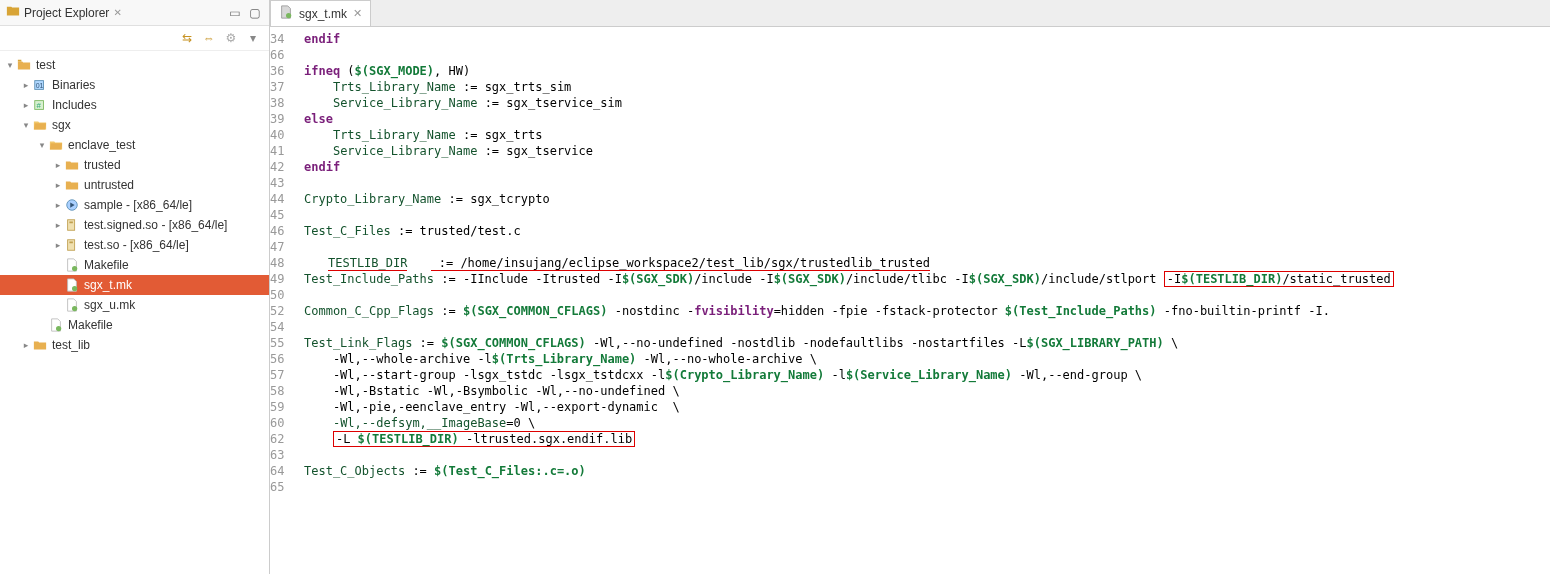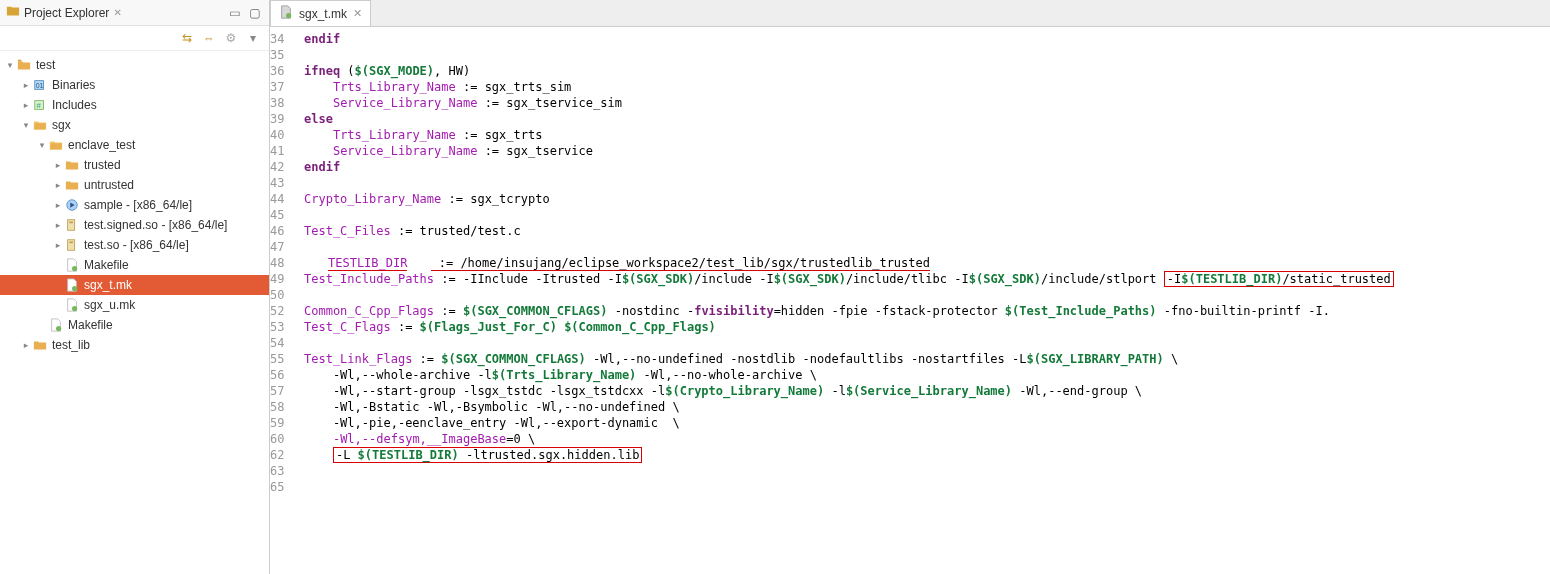--- a/index.html
+++ b/index.html
@@ -18,21 +18,21 @@
 .tree-icon { width: 16px; height: 16px; display: inline-flex; align-items: center; justify-content: center; margin-right: 4px; }
 .editor { flex: 1; display: flex; flex-direction: column; }
 .tabbar { display: flex; background: #eee; border-bottom: 1px solid #ccc; }
 .tab { display: flex; align-items: center; gap: 6px; padding: 4px 8px; background: #fff; border: 1px solid #ccc; border-bottom: none; font-size: 12px; }
 .tab .close { color: #999; cursor: pointer; font-size: 11px; }
 .code { flex: 1; overflow: auto; font-family: "Consolas", "Monaco", monospace; font-size: 12px; line-height: 16px; background: #fff; padding: 4px 0; }
 .line { display: flex; white-space: pre; }
 .lineno { width: 34px; text-align: right; color: #999; padding-right: 26px; user-select: none; }
 .code-content { flex: 1; }
 .kw { color: #7a1f7a; font-weight: bold; }
-.var { color: #a21caf; }
+.var { color: #14532d; }
 .macro { color: #137a39; font-weight: bold; }
 .txt { color: #000; }
 .underline-red { border-bottom: 1px solid #d00; margin-left: 24px; }
 .box-red { border: 1px solid #d00; padding: 0 2px; }
 .icon-svg { width: 14px; height: 14px; }
 </style>
 </head>
 <body>
 
 <div class="sidebar">
@@ -231,42 +231,42 @@
             <path fill="#d8d8d8" stroke="#999" d="M3 1h7l3 3v11H3z"></path>
             <circle cx="11" cy="12" r="3" fill="#7ab85f"></circle>
           </svg>
       </span>
       <span>sgx_t.mk</span>
       <span class="close">✕</span>
     </div>
   </div>
   <div class="code" id="code">
       <div class="line"><span class="lineno">34</span><span class="code-content"><span class="kw">endif</span></span></div>
-      <div class="line"><span class="lineno">35</span><span class="code-content"></span></div>
+      <div class="line"><span class="lineno">66</span><span class="code-content"></span></div>
       <div class="line"><span class="lineno">36</span><span class="code-content"><span class="kw">ifneq</span><span class="txt"> (</span><span class="macro">$(SGX_MODE)</span><span class="txt">, HW)</span></span></div>
       <div class="line"><span class="lineno">37</span><span class="code-content"><span class="txt">    </span><span class="var">Trts_Library_Name</span><span class="txt"> := sgx_trts_sim</span></span></div>
       <div class="line"><span class="lineno">38</span><span class="code-content"><span class="txt">    </span><span class="var">Service_Library_Name</span><span class="txt"> := sgx_tservice_sim</span></span></div>
       <div class="line"><span class="lineno">39</span><span class="code-content"><span class="kw">else</span></span></div>
       <div class="line"><span class="lineno">40</span><span class="code-content"><span class="txt">    </span><span class="var">Trts_Library_Name</span><span class="txt"> := sgx_trts</span></span></div>
       <div class="line"><span class="lineno">41</span><span class="code-content"><span class="txt">    </span><span class="var">Service_Library_Name</span><span class="txt"> := sgx_tservice</span></span></div>
       <div class="line"><span class="lineno">42</span><span class="code-content"><span class="kw">endif</span></span></div>
       <div class="line"><span class="lineno">43</span><span class="code-content"></span></div>
       <div class="line"><span class="lineno">44</span><span class="code-content"><span class="var">Crypto_Library_Name</span><span class="txt"> := sgx_tcrypto</span></span></div>
       <div class="line"><span class="lineno">45</span><span class="code-content"></span></div>
       <div class="line"><span class="lineno">46</span><span class="code-content"><span class="var">Test_C_Files</span><span class="txt"> := trusted/test.c</span></span></div>
       <div class="line"><span class="lineno">47</span><span class="code-content"></span></div>
       <div class="line"><span class="lineno">48</span><span class="code-content"><span class="var underline-red">TESTLIB_DIR</span><span class="txt underline-red"> := /home/insujang/eclipse_workspace2/test_lib/sgx/trustedlib_trusted</span></span></div>
       <div class="line"><span class="lineno">49</span><span class="code-content"><span class="var">Test_Include_Paths</span><span class="txt"> := -IInclude -Itrusted -I</span><span class="macro">$(SGX_SDK)</span><span class="txt">/include -I</span><span class="macro">$(SGX_SDK)</span><span class="txt">/include/tlibc -I</span><span class="macro">$(SGX_SDK)</span><span class="txt">/include/stlport </span><span class="box-red"><span class="txt">-I</span><span class="macro">$(TESTLIB_DIR)</span><span class="txt">/static_trusted</span></span></span></div>
       <div class="line"><span class="lineno">50</span><span class="code-content"></span></div>
       <div class="line"><span class="lineno">52</span><span class="code-content"><span class="var">Common_C_Cpp_Flags</span><span class="txt"> := </span><span class="macro">$(SGX_COMMON_CFLAGS)</span><span class="txt"> -nostdinc -</span><span class="kw">fvisibility</span><span class="txt">=hidden -fpie -fstack-protector </span><span class="macro">$(Test_Include_Paths)</span><span class="txt"> -fno-builtin-printf -I.</span></span></div>
-      <div class="line"><span class="lineno">53</span><span class="code-content"><span class="var">Test_C_Flags</span><span class="txt"> := </span><span class="macro">$(Flags_Just_For_C)</span><span class="txt"> </span><span class="macro">$(Common_C_Cpp_Flags)</span></span></div>
       <div class="line"><span class="lineno">54</span><span class="code-content"></span></div>
       <div class="line"><span class="lineno">55</span><span class="code-content"><span class="var">Test_Link_Flags</span><span class="txt"> := </span><span class="macro">$(SGX_COMMON_CFLAGS)</span><span class="txt"> -Wl,--no-undefined -nostdlib -nodefaultlibs -nostartfiles -L</span><span class="macro">$(SGX_LIBRARY_PATH)</span><span class="txt"> \</span></span></div>
       <div class="line"><span class="lineno">56</span><span class="code-content"><span class="txt">    -Wl,--whole-archive -l</span><span class="macro">$(Trts_Library_Name)</span><span class="txt"> -Wl,--no-whole-archive \</span></span></div>
       <div class="line"><span class="lineno">57</span><span class="code-content"><span class="txt">    -Wl,--start-group -lsgx_tstdc -lsgx_tstdcxx -l</span><span class="macro">$(Crypto_Library_Name)</span><span class="txt"> -l</span><span class="macro">$(Service_Library_Name)</span><span class="txt"> -Wl,--end-group \</span></span></div>
       <div class="line"><span class="lineno">58</span><span class="code-content"><span class="txt">    -Wl,-Bstatic -Wl,-Bsymbolic -Wl,--no-undefined \</span></span></div>
       <div class="line"><span class="lineno">59</span><span class="code-content"><span class="txt">    -Wl,-pie,-eenclave_entry -Wl,--export-dynamic  \</span></span></div>
       <div class="line"><span class="lineno">60</span><span class="code-content"><span class="txt">    </span><span class="var">-Wl,--defsym,__ImageBase</span><span class="txt">=0 \</span></span></div>
-      <div class="line"><span class="lineno">62</span><span class="code-content"><span class="txt">    </span><span class="box-red"><span class="txt">-L </span><span class="macro">$(TESTLIB_DIR)</span><span class="txt"> -ltrusted.sgx.hidden.lib</span></span></span></div>
+      <div class="line"><span class="lineno">62</span><span class="code-content"><span class="txt">    </span><span class="box-red"><span class="txt">-L </span><span class="macro">$(TESTLIB_DIR)</span><span class="txt"> -ltrusted.sgx.endif.lib</span></span></span></div>
       <div class="line"><span class="lineno">63</span><span class="code-content"></span></div>
+      <div class="line"><span class="lineno">64</span><span class="code-content"><span class="var">Test_C_Objects</span><span class="txt"> := </span><span class="macro">$(Test_C_Files:.c=.o)</span></span></div>
       <div class="line"><span class="lineno">65</span><span class="code-content"></span></div>
     </div>
 </div>
 
 </body></html>

